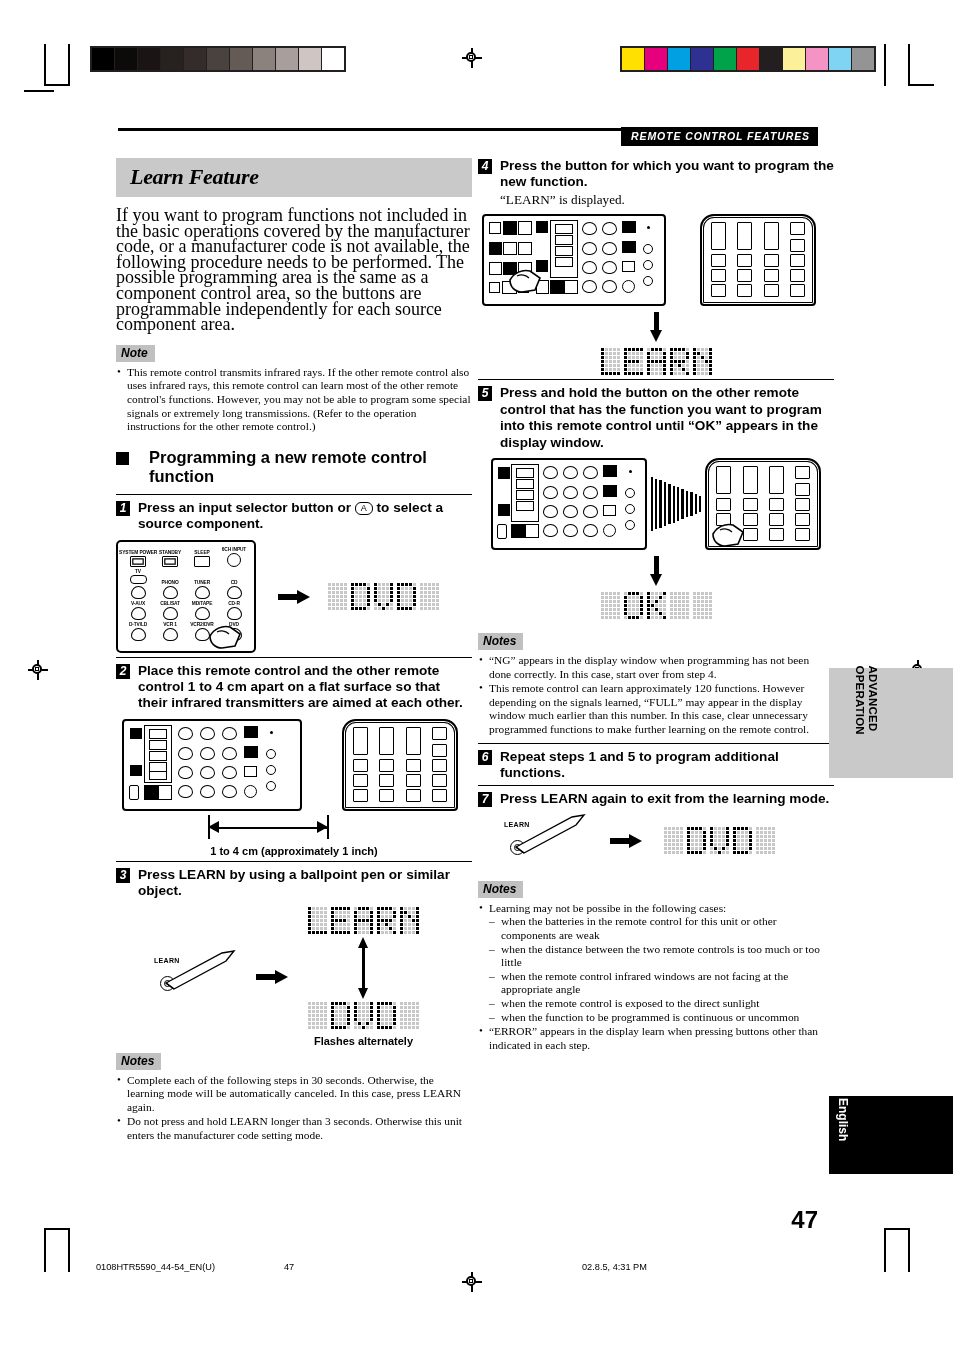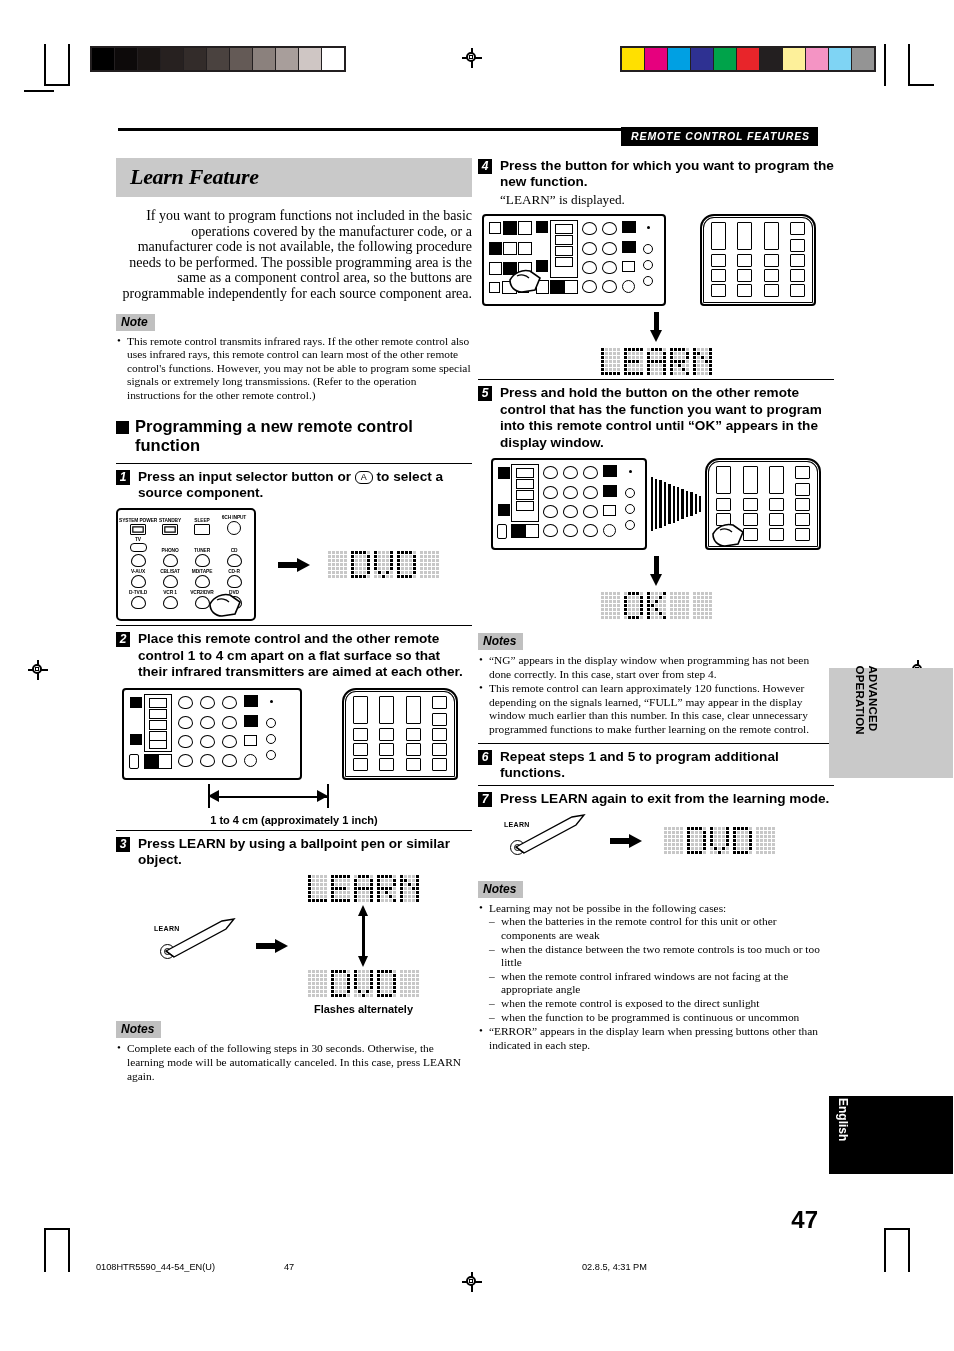--- a/index.html
+++ b/index.html
@@ -36,36 +36,36 @@
   
   .col{position:absolute;top:158px;width:356px;}
   .col-left{left:116px;}
   .col-right{left:478px;}
 
   
   .title-bar{background:#c9c9c9;padding:6px 0 7px 14px;margin-bottom:11px;}
   .title-bar h1{margin:0;font-family:Liberation Serif, serif;font-style:italic;
                 font-weight:bold;font-size:22px;letter-spacing:-.3px;}
 
-  p.body{margin:0 0 10px 0;font-size:14px;line-height:15.6px;text-align:right;}
+  p.body{margin:0 0 10px 0;font-size:18px;line-height:15.6px;text-align:left;}
 
   
   .note-lbl{display:inline-block;background:#c0c0c0;font-family:"Liberation Sans",sans-serif;
             font-style:italic;font-weight:bold;font-size:12px;padding:1px 7px 2px 5px;
             margin:2px 0 4px 0;}
   ul.notes{margin:0 0 6px 0;padding:0;list-style:none;}
   ul.notes>li{position:relative;padding-left:11px;font-size:11.4px;line-height:13.6px;
               margin-bottom:1px;}
   ul.notes>li:before{content:"\2022";position:absolute;left:1px;top:-1px;font-size:11px;}
   ul.sub{margin:0;padding:0;list-style:none;}
   ul.sub>li{position:relative;padding-left:12px;font-size:11.4px;line-height:13.6px;}
   ul.sub>li:before{content:"\2013";position:absolute;left:0;top:0;}
 
   
-  .sq-head{display:flex;gap:6px;align-items:flex-start;margin:14px 0 8px 0;}
+  .sq-head{display:flex;gap:20px;align-items:flex-start;margin:14px 0 8px 0;}
   .sq-head .sq{width:13px;height:13px;background:#000;flex:0 0 auto;margin-top:4px;}
   .sq-head h2{margin:0;font-family:"Liberation Sans",sans-serif;font-weight:bold;
               font-size:16.5px;line-height:19px;}
 
   
   .step{border-top:1.6px solid #000;padding-top:5px;margin-top:4px;}
   .step-head{display:flex;gap:8px;align-items:flex-start;}
   .num{flex:0 0 auto;width:14px;height:15px;background:#000;color:#fff;
        font-family:"Liberation Sans",sans-serif;font-weight:bold;font-style:italic;
        font-size:12px;line-height:15px;text-align:center;margin-top:1px;}
@@ -1057,20 +1057,21 @@
             </div>
           <div class="caption" style="margin-top:6px;">Flashes alternately</div>
         </div>
       </div>
     </div>
   </div>
 
   <div class="note-lbl">Notes</div>
   <ul class="notes">
     <li>Complete each of the following steps in 30 seconds. Otherwise, the learning mode will be automatically canceled. In this case, press LEARN again.</li>
+    <li>Do not press and hold LEARN longer than 3 seconds. Otherwise this unit enters the manufacturer code setting mode.</li>
   </ul>
 </div>
 
 <div class="col col-right">
 
   
   <div class="step" style="border-top:none;margin-top:0;padding-top:0;">
     <div class="step-head">
       <span class="num">4</span>
       <h3>Press the button for which you want to program the new function.</h3>

